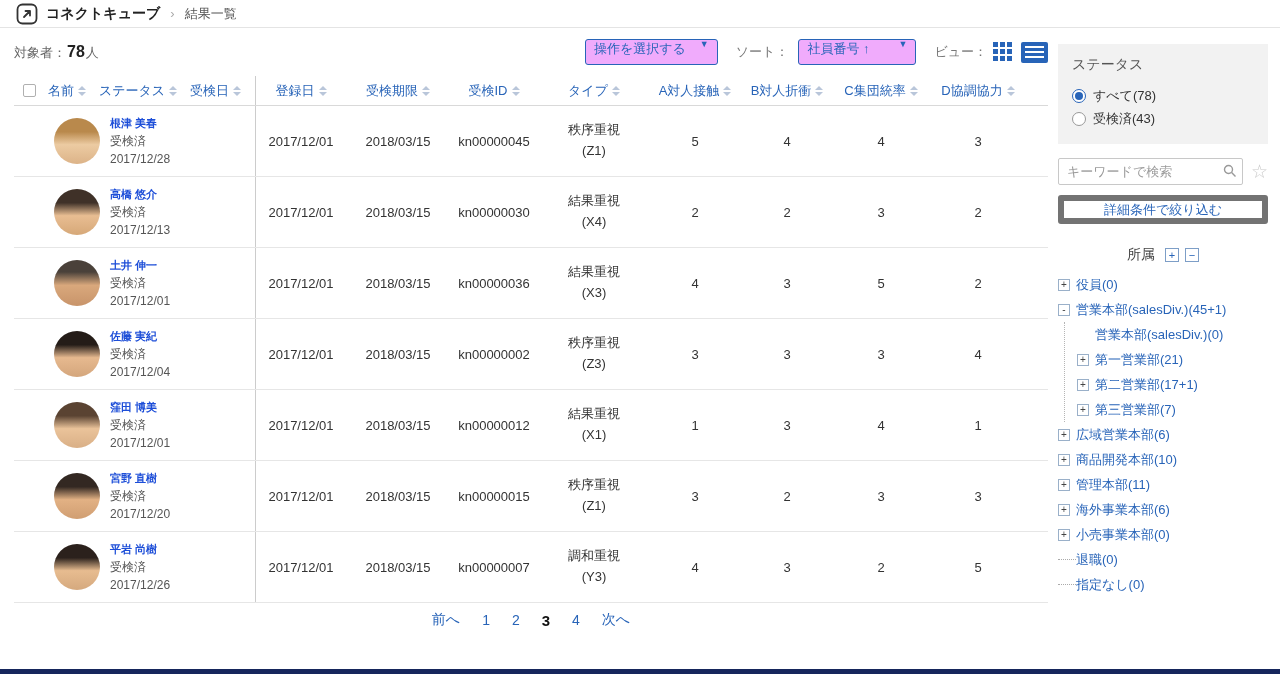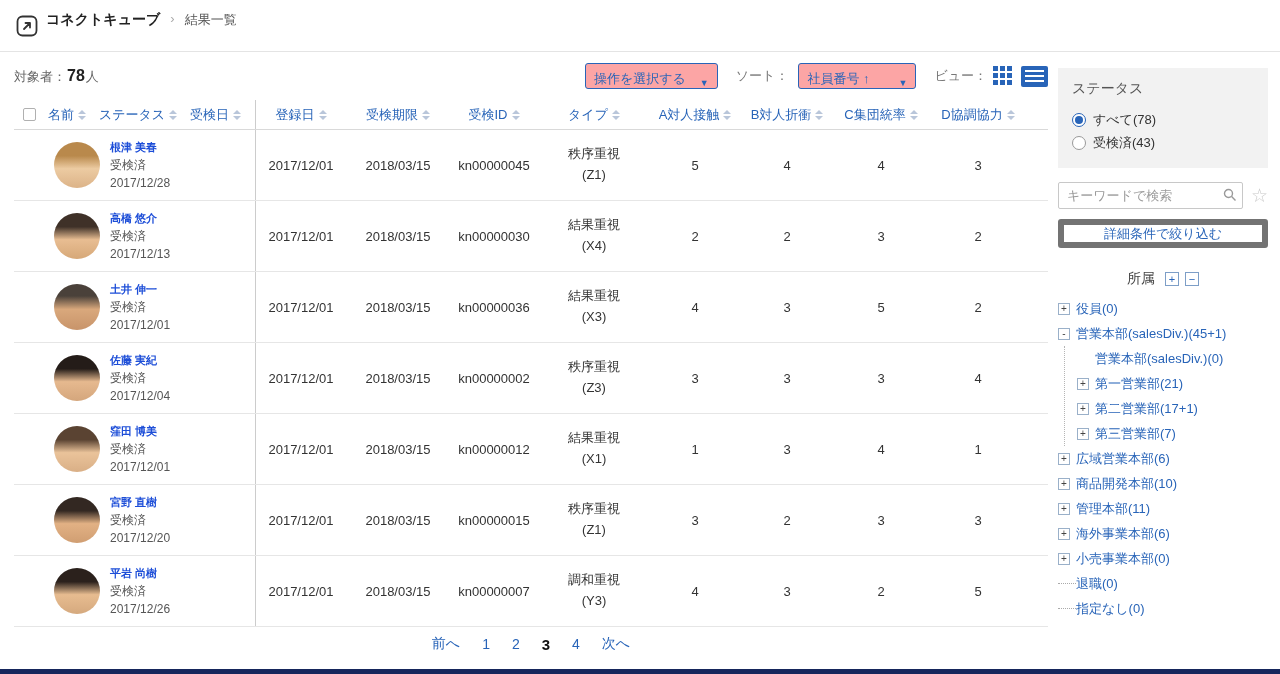--- a/index.html
+++ b/index.html
@@ -3,38 +3,38 @@
 <meta charset="utf-8">
 <style>
   * { box-sizing: border-box; margin: 0; padding: 0; }
   html,body { width:1280px; height:674px; }
   body {
     font-family: "Liberation Sans", "DejaVu Sans", sans-serif;
     color:#333; background:#fff; overflow:hidden; position:relative;
   }
 
   
-  .app-header{height:52px;display:flex;padding:11px 16px;border-bottom:1px solid #e4e4e4;background:#fff;}
+  .app-header{height:28px;display:flex;align-items:center;padding:11px 16px;border-bottom:1px solid #e4e4e4;background:#fff;}
   .logo{margin-right:8px;display:flex;align-items:center;}
   .brand{font-size:14px;font-weight:bold;color:#222;}
   .bc-sep{color:#aaa;margin:0 10px;font-size:13px;}
   .bc-cur{font-size:13px;color:#555;}
 
   
   .content{display:flex;height:629px;}
   .main{flex:1;min-width:0;padding:0 6px 0 14px;}
   .sidebar{width:226px;padding:16px 12px 0 4px;flex:none;}
 
   
   .toolbar{height:48px;display:flex;align-items:center;}
   .page-title{font-size:21px;color:#222;font-weight:400;margin-right:14px;}
   .target{display:flex;align-items:baseline;color:#666;font-size:13px;}
   .target b{color:#222;font-size:16px;margin:0 1px;}
   .tb-spacer{flex:1;}
-  .dd{display:inline-flex;align-items:flex-end;justify-content:space-between;border:1px solid #2864b8;border-radius:3px;background:#fca5a5;color:#2864b8;font-size:13px;height:26px;padding:0 8px;gap:14px;cursor:pointer;}
+  .dd{display:inline-flex;align-items:flex-start;justify-content:space-between;border:1px solid #2864b8;border-radius:3px;background:#f0abfc;color:#2864b8;font-size:13px;height:26px;padding:0 8px;gap:14px;cursor:pointer;}
   .dd .caret{font-size:9px;line-height:1;}
   .dd-sort{min-width:118px;margin-left:4px;}
   .tb-label{font-size:13px;color:#777;margin:0 6px 0 18px;}
   .view-wrap{display:flex;align-items:center;gap:7px;}
   .view-grid{width:21px;height:21px;display:grid;grid-template-columns:repeat(3,5px);grid-auto-rows:5px;gap:2px;cursor:pointer;}
   .view-grid i{background:#2864b8;display:block;}
   .view-list{width:27px;height:21px;background:#2864b8;border-radius:2px;display:flex;flex-direction:column;justify-content:center;gap:3px;padding:4px 4px;cursor:pointer;}
   .view-list i{height:2px;background:#fff;display:block;}
 
   

